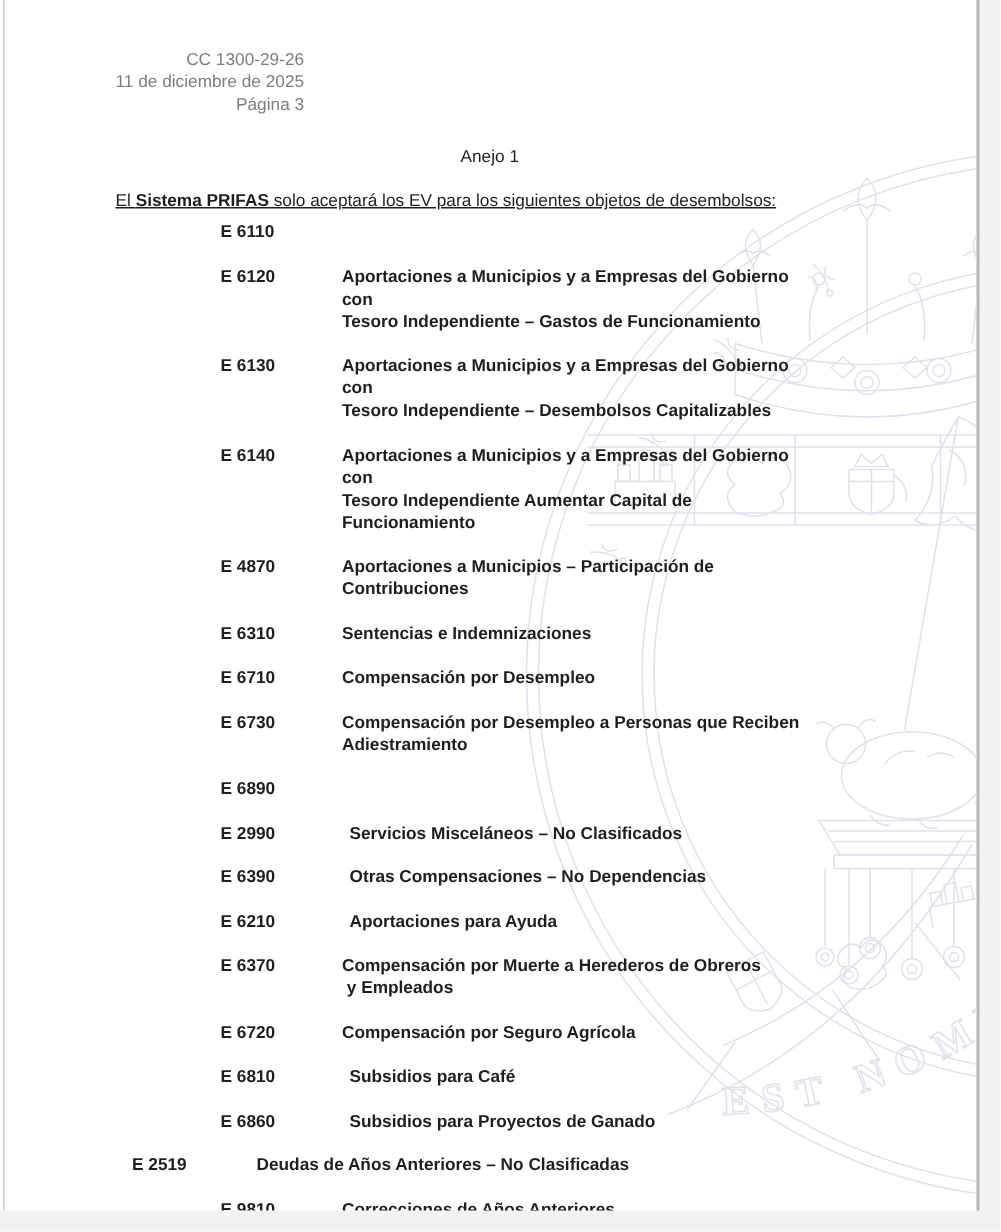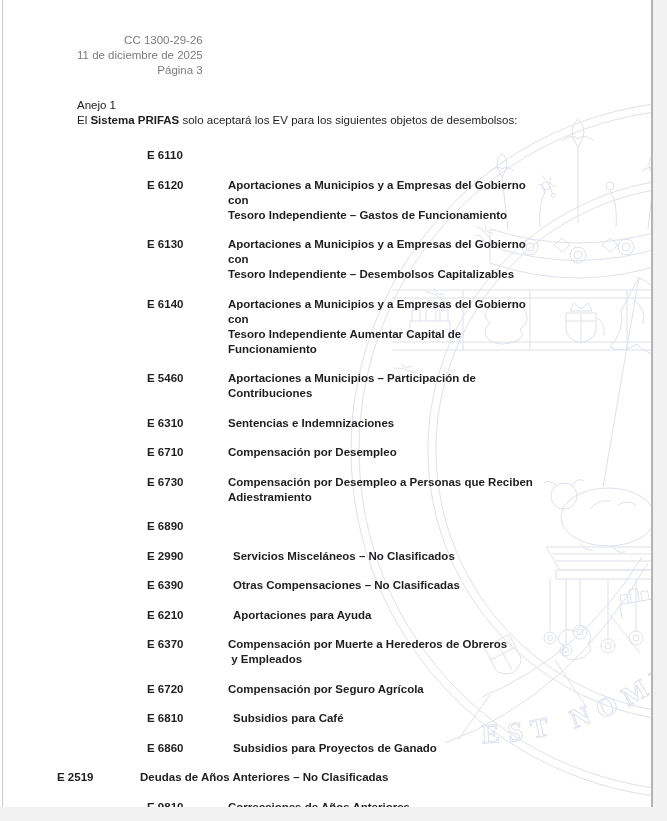--- a/index.html
+++ b/index.html
@@ -30,46 +30,47 @@
   .wm * { vector-effect: non-scaling-stroke; }
   
   .header-block {
     position: absolute; left: 77px; top: 33px;
     font-size: 11.5px; line-height: 15px;
     color: #7d7d7d;
   }
   .header-block div { white-space: nowrap; text-align: right; }
   .annex-label {
     position: absolute; left: 77px; top: 98px;
-    width: 499px; text-align: left;
+    width: 499px; text-align: center;
     font-size: 11.5px; line-height: 15px;
     color: #1e1e1e;
   }
   .intro-line {
-    position: absolute; left: 77px; top: 113px;
+    position: absolute; left: 77px; top: 127px;
     width: 560px; white-space: nowrap;
     font-size: 11.5px; line-height: 15px;
     color: #1e1e1e;
+    text-decoration: underline;
   }
   .intro-line b { font-weight: bold; }
   .object-list {
     position: absolute; left: 0; top: 148px;
     width: 536px;
     font-weight: bold;
   }
   .row {
     display: flex;
     margin-bottom: 14.5px;
     font-size: 11.5px; line-height: 15px;
     color: #1e1e1e;
   }
   .row .code { margin-left: 147px; width: 81px; flex: none; }
   .row .desc { white-space: pre-wrap; max-width: 352px; }
   .row.indent-plus .desc { padding-left: 5px; }
-  .row.indent-shift .code { margin-left: 57px; }
+  .row.indent-shift .code { margin-left: 88px; }
   .row.indent-shift .desc { padding-left: 2px; text-align: right; }
 </style>
 </head>
 <body>
 
 <div class="page">
 
   <svg class="wm" width="720" height="720" viewBox="0 0 720 720">
     <g fill="none" stroke="#dfe1ec" stroke-width="1">
 
@@ -228,21 +229,21 @@
 Tesoro Independiente – Desembolsos Capitalizables</div>
   </div>
 
   <div class="row indent-normal">
     <div class="code">E 6140</div>
     <div class="desc">Aportaciones a Municipios y a Empresas del Gobierno con
 Tesoro Independiente Aumentar Capital de Funcionamiento</div>
   </div>
 
   <div class="row indent-normal">
-    <div class="code">E 5460</div>
+    <div class="code">E 4870</div>
     <div class="desc">Aportaciones a Municipios – Participación de Contribuciones</div>
   </div>
 
   <div class="row indent-normal">
     <div class="code">E 6310</div>
     <div class="desc">Sentencias e Indemnizaciones</div>
   </div>
 
   <div class="row indent-normal">
     <div class="code">E 6710</div>
@@ -259,21 +260,21 @@
     <div class="code">E 6890</div>
   </div>
 
   <div class="row indent-plus">
     <div class="code">E 2990</div>
     <div class="desc">Servicios Misceláneos – No Clasificados</div>
   </div>
 
   <div class="row indent-plus">
     <div class="code">E 6390</div>
-    <div class="desc">Otras Compensaciones – No Clasificadas</div>
+    <div class="desc">Otras Compensaciones – No Dependencias</div>
   </div>
 
 
   <div class="row indent-plus">
     <div class="code">E 6210</div>
     <div class="desc">Aportaciones para Ayuda</div>
   </div>
 
   <div class="row indent-normal">
     <div class="code">E 6370</div>

